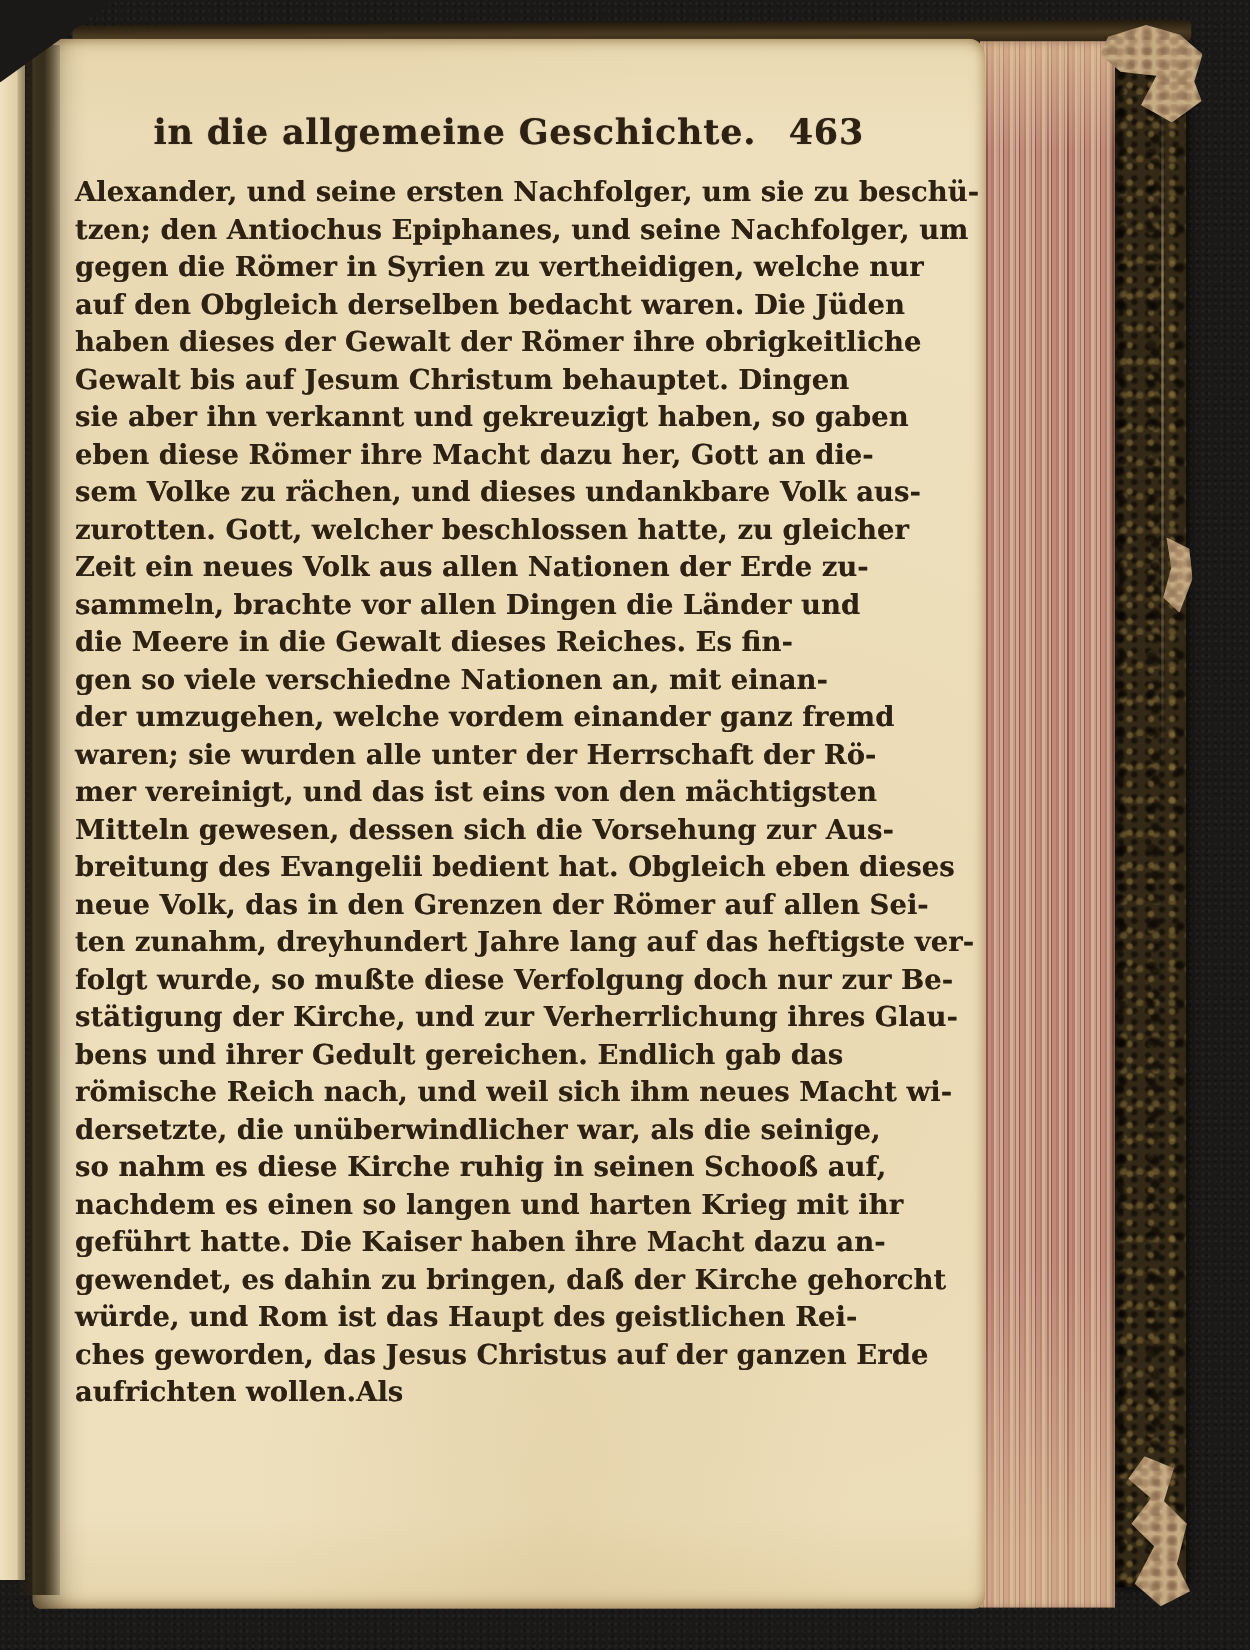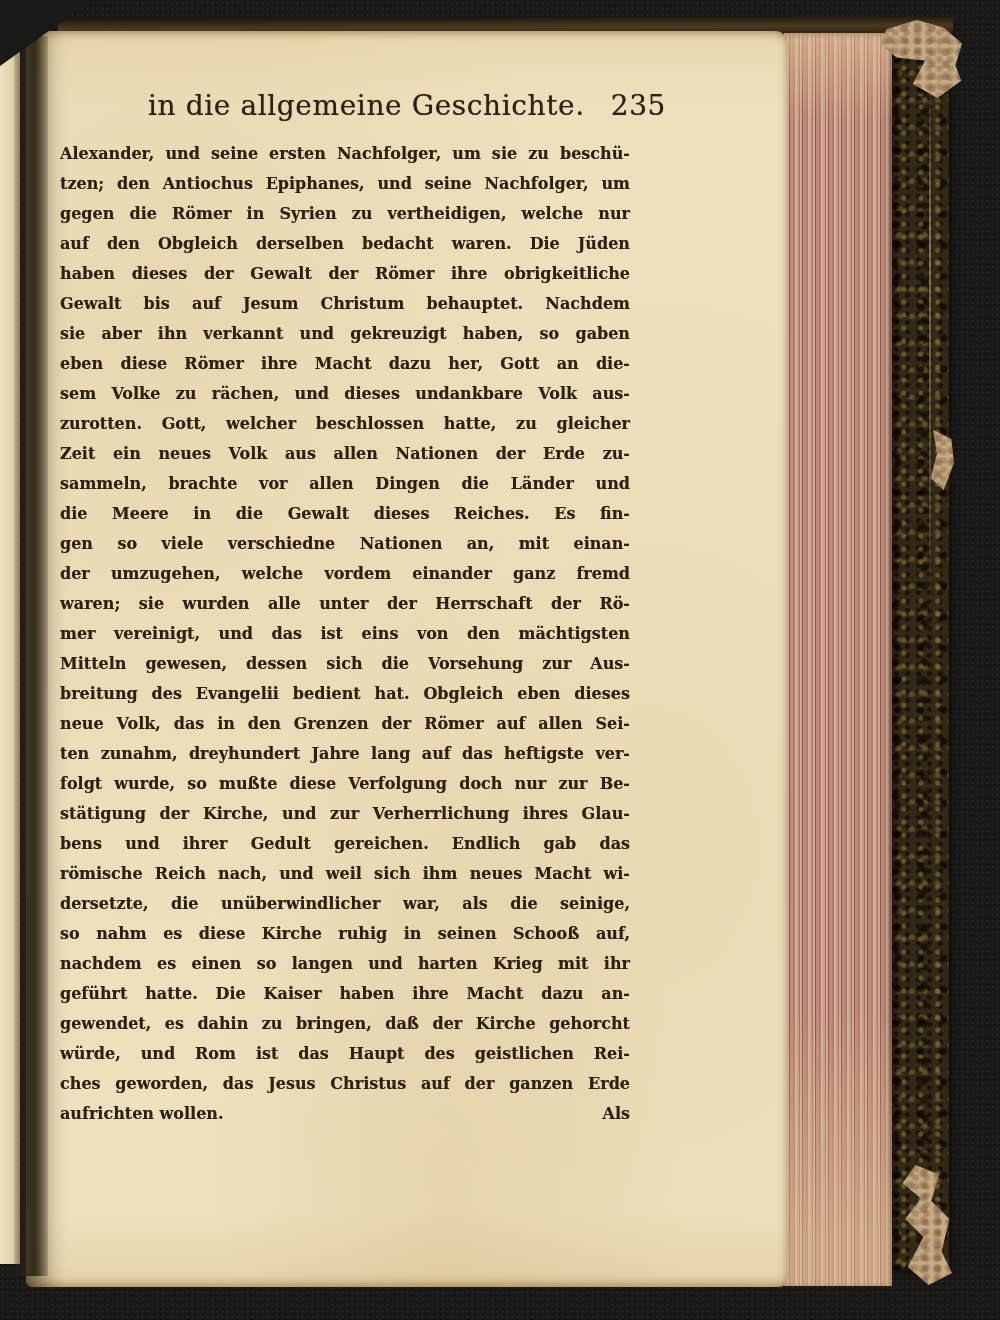--- a/index.html
+++ b/index.html
@@ -82,34 +82,34 @@
     color:#2d2114;
   }
   .black-corner{ 
     position:absolute;left:0;top:0;width:92px;height:66px;z-index:4;
     background:#1a1918;
     clip-path:polygon(0 0, 100% 0, 0 100%);
   }
   .page-header{
     display:flex;justify-content:center;align-items:baseline;gap:26px;
     margin:58px 30px 0 30px;
-    font-size:28px;font-weight:normal;letter-spacing:0.6px;
+    font-size:28px;font-weight:bold;letter-spacing:0.6px;
     text-shadow:0 0 0.7px rgba(45,33,20,0.65);
   }
   .body-text{
     margin:17px 0 0 34px;width:570px;
-    font-size:16px;font-weight:bold;
+    font-size:22px;font-weight:bold;
     text-shadow:0 0 0.5px rgba(45,33,20,0.5);
   }
   .text-line{
     height:30px;line-height:30px;white-space:nowrap;
     text-align:justify;text-align-last:justify;
   }
   .catchword-line{
-    height:30px;line-height:30px;display:flex;justify-content:space-between;
+    height:30px;line-height:30px;display:flex;
   }
   
   .damage{position:absolute;z-index:5;background:#c6ac83;
     background-image:radial-gradient(circle at 40% 40%, rgba(120,80,60,0.35) 2px, transparent 5px),
       radial-gradient(circle at 70% 70%, rgba(90,60,40,0.4) 2px, transparent 6px);
     background-size:11px 9px, 14px 12px;
     box-shadow:0 1px 3px rgba(0,0,0,0.55);
   }
   .damage-top-right{
     left:880px;top:20px;width:82px;height:78px;
@@ -132,31 +132,31 @@
   <div class="cover-board"></div>
   <div class="top-board-edge"></div>
   <div class="fore-edge"></div>
 
   <div class="facing-page"></div>
   <div class="gutter-shadow"></div>
 
   <div class="page">
     <div class="page-header">
       <span>in die allgemeine Geschichte.</span>
-      <span>235</span>
+      <span>463</span>
     </div>
 
     <div class="body-text">
 
       <div class="text-line">Alexander, und seine ersten Nachfolger, um sie zu beschü-</div>
         <div class="text-line">tzen; den Antiochus Epiphanes, und seine Nachfolger, um</div>
         <div class="text-line">gegen die Römer in Syrien zu vertheidigen, welche nur</div>
         <div class="text-line">auf den Obgleich derselben bedacht waren.  Die Jüden</div>
         <div class="text-line">haben dieses der Gewalt der Römer ihre obrigkeitliche</div>
-        <div class="text-line">Gewalt bis auf Jesum Christum behauptet.  Nachdem</div>
+        <div class="text-line">Gewalt bis auf Jesum Christum behauptet.  Dingen</div>
         <div class="text-line">sie aber ihn verkannt und gekreuzigt haben, so gaben</div>
         <div class="text-line">eben diese Römer ihre Macht dazu her, Gott an die-</div>
         <div class="text-line">sem Volke zu rächen, und dieses undankbare Volk aus-</div>
         <div class="text-line">zurotten.  Gott, welcher beschlossen hatte, zu gleicher</div>
         <div class="text-line">Zeit ein neues Volk aus allen Nationen der Erde zu-</div>
         <div class="text-line">sammeln, brachte vor allen Dingen die Länder und</div>
         <div class="text-line">die Meere in die Gewalt dieses Reiches.  Es fin-</div>
         <div class="text-line">gen so viele verschiedne Nationen an, mit einan-</div>
         <div class="text-line">der umzugehen, welche vordem einander ganz fremd</div>
         <div class="text-line">waren; sie wurden alle unter der Herrschaft der Rö-</div>

